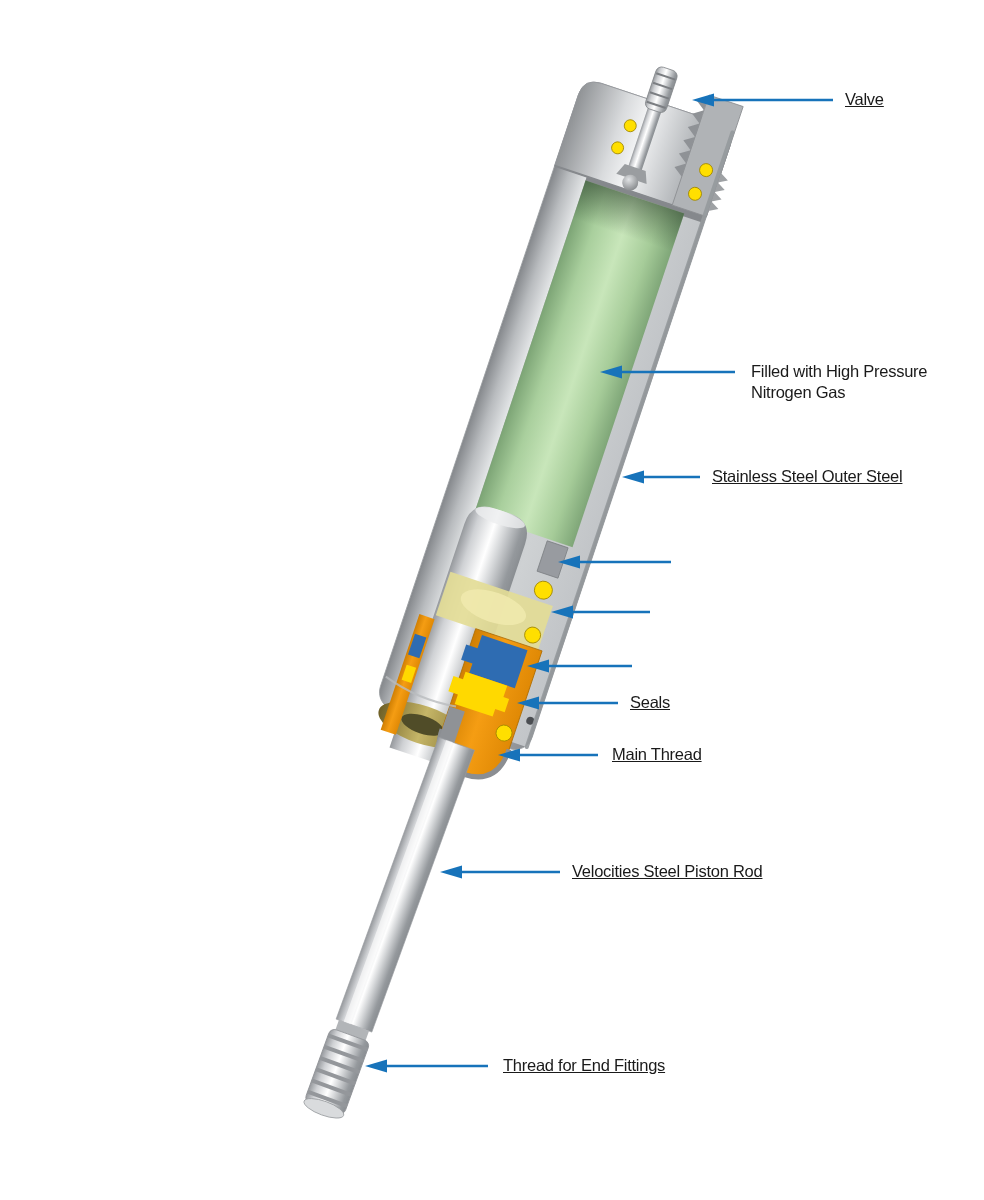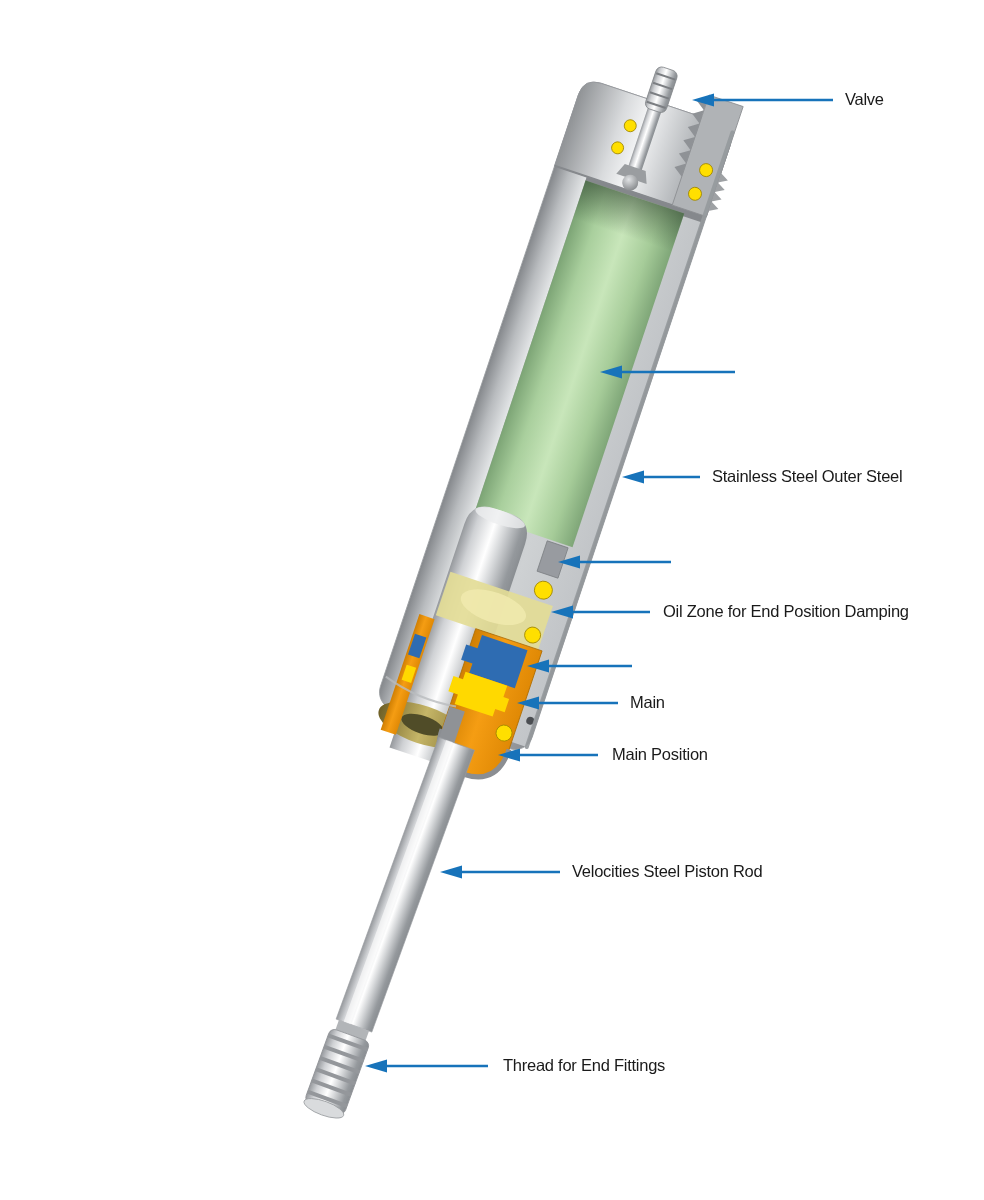--- a/index.html
+++ b/index.html
@@ -17,21 +17,21 @@
     position:relative;width:984px;height:1200px;margin:0 auto;
     background:var(--background);overflow:hidden;
     font-family:"Liberation Sans","DejaVu Sans",sans-serif;
   }
   .canvas svg{position:absolute;left:0;top:0;}
   .callout{
     position:absolute;color:var(--label-text);
     font-size:16.5px;line-height:21px;letter-spacing:-0.25px;
     white-space:pre-line;
   }
-  .nowrap{white-space:nowrap;}
+  .nowrap{white-space:nowrap;text-decoration:underline;}
   .arrow-line{stroke:var(--arrow-blue);stroke-width:2.6;}
   .arrow-head{fill:var(--arrow-blue);}
 </style>
 </head>
 <body>
 
 <div class="canvas">
 
   <svg width="984" height="1200" viewBox="0 0 984 1200">
     <defs>
@@ -209,19 +209,20 @@
       <line class="arrow-line" x1="560" y1="872" x2="458" y2="872"></line>
         <polygon class="arrow-head" points="440,872 462,865.5 462,878.5"></polygon>
     </g>
     <g>
       <line class="arrow-line" x1="488" y1="1066" x2="383" y2="1066"></line>
         <polygon class="arrow-head" points="365,1066 387,1059.5 387,1072.5"></polygon>
     </g>
   </svg>
 
   <div class="callout nowrap" style="left:845px;top:89px">Valve</div>
+  <div class="callout" style="left:751px;top:361px">Filled with High Pressure
+Nitrogen Gas</div>
   <div class="callout nowrap" style="left:712px;top:466px">Stainless Steel Outer Steel</div>
-  <div class="callout nowrap" style="left:663px;top:601px">Oil Zone for End Position Damping</div>
-  <div class="callout nowrap" style="left:630px;top:692px">Main</div>
-  <div class="callout nowrap" style="left:612px;top:744px">Main Position</div>
+  <div class="callout nowrap" style="left:630px;top:692px">Seals</div>
+  <div class="callout nowrap" style="left:612px;top:744px">Main Thread</div>
   <div class="callout nowrap" style="left:572px;top:861px">Velocities Steel Piston Rod</div>
   <div class="callout nowrap" style="left:503px;top:1055px">Thread for End Fittings</div>
 </div>
 
 </body></html>

